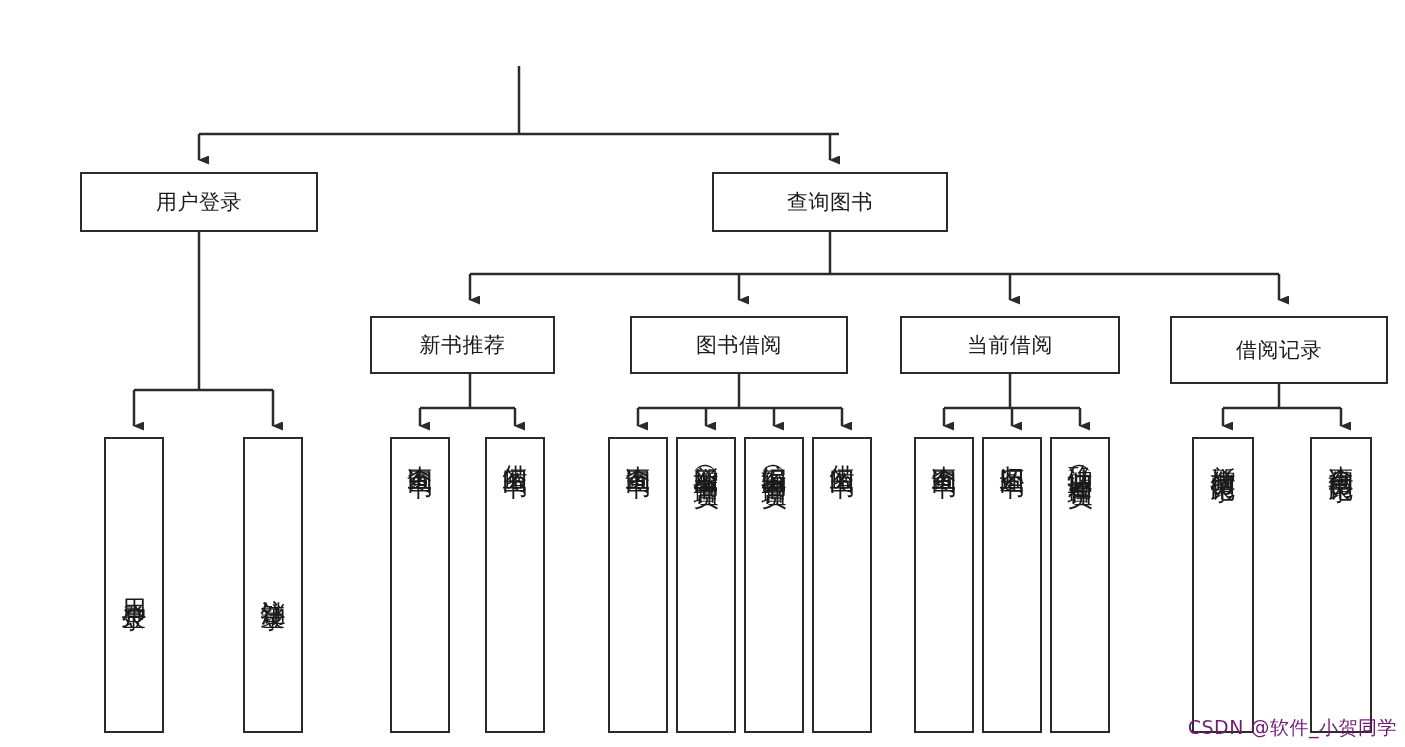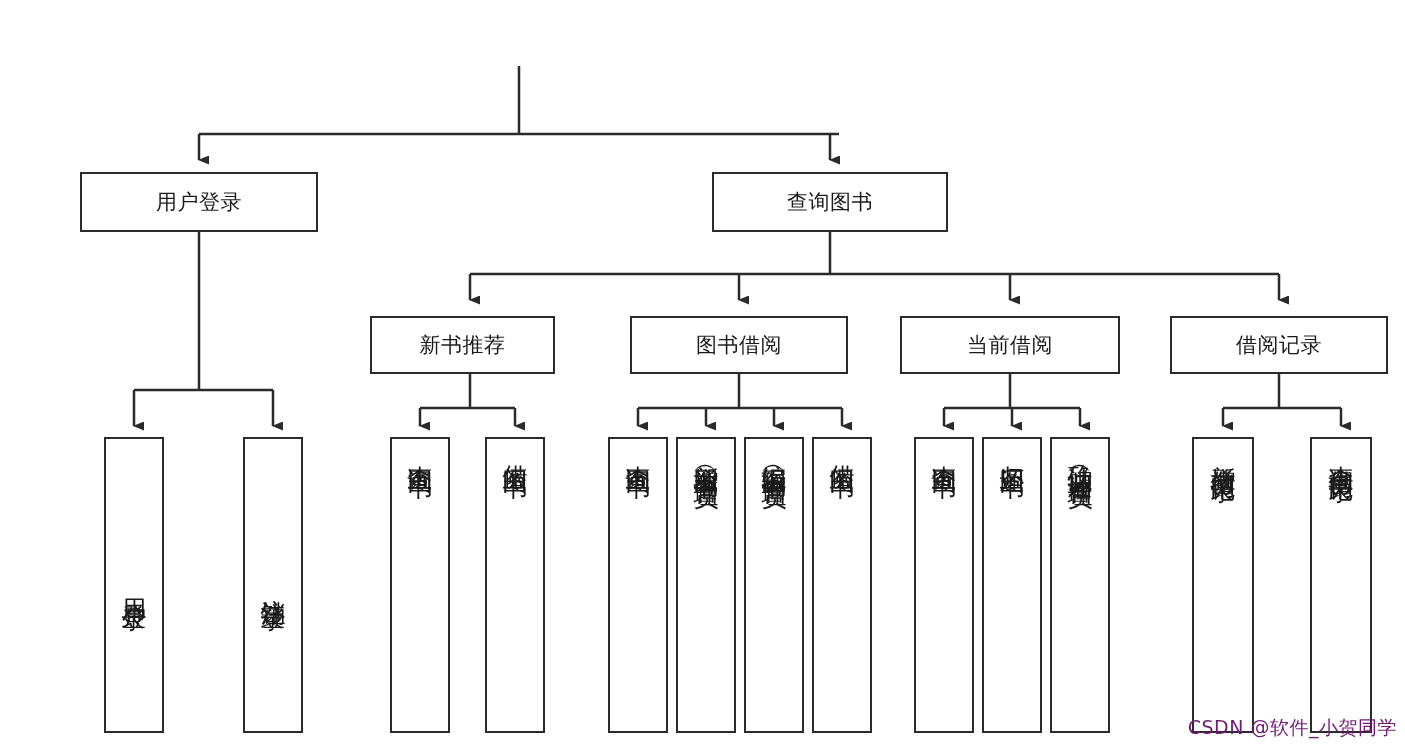--- a/index.html
+++ b/index.html
@@ -141,21 +141,21 @@
   </div>
 
   <div class="node horiz" style="left:900px; top:316px; width:220px; height:58px;">
     <span class="label">当前借阅</span>
   </div>
 
   <div class="node horiz" style="left:630px; top:316px; width:218px; height:58px;">
     <span class="label">图书借阅</span>
   </div>
 
-  <div class="node horiz" style="left:1170px; top:316px; width:218px; height:58px;">
+  <div class="node horiz" style="left:1170px; top:316px; width:218px; height:68px;">
     <span class="label">借阅记录</span>
   </div>
 
   <div class="node vert centered" style="left:104px; top:437px; width:60px; height:296px;">
     <span class="label">用户登录</span>
   </div>
 
   <div class="node vert centered" style="left:243px; top:437px; width:60px; height:296px;">
     <span class="label">注销登录</span>
   </div>

